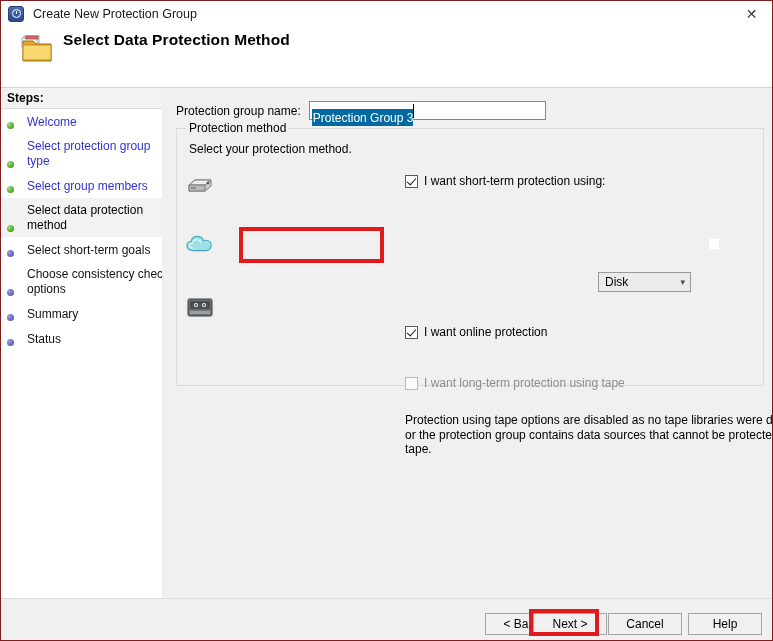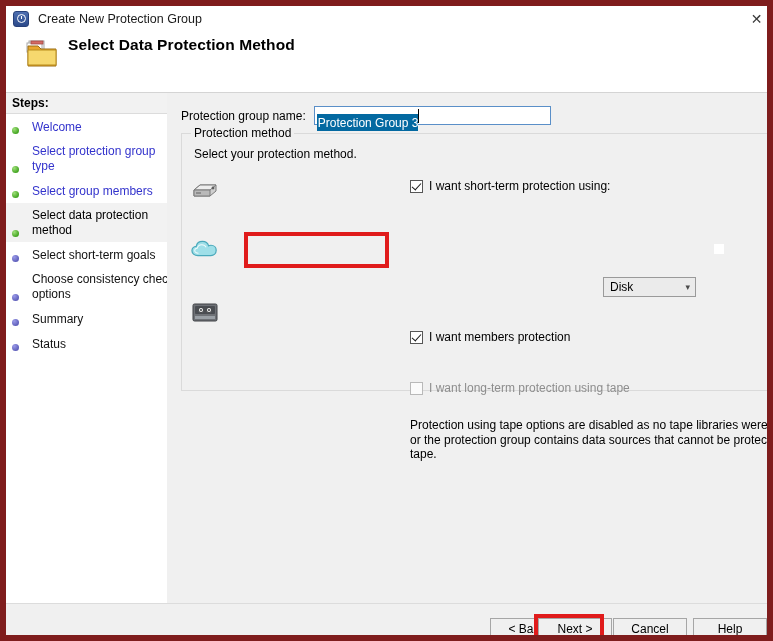--- a/index.html
+++ b/index.html
@@ -13,21 +13,21 @@
     font-size: 12px;
     color: #000;
     background: #ffffff;
     overflow: hidden;
   }
   #window {
     position: relative;
     width: 773px;
     height: 641px;
     background: #f0f0f0;
-    border: 6px solid #7f1d1d;
+    border: 1px solid #7f1d1d;
     box-sizing: border-box;
     overflow: hidden;
   }
 
   
   #titlebar {
     position: absolute;
     left: 0; top: 0;
     width: 773px;
     height: 25px;
@@ -450,21 +450,21 @@
       <span>Disk</span>
       <span id="disk-combo-arrow">▾</span>
     </div>
 
     <svg class="method-icon" style="top:143px; height:26px;" viewBox="0 0 30 22">
       <path d="M7.5 18 C3.4 18 1 15.6 1 12.9 C1 10.4 3 8.3 5.6 8.1 C6.2 5 9 2.8 12.3 2.8 C15.4 2.8 18.1 4.8 18.9 7.6 C19.6 7.2 20.5 7 21.4 7 C24.6 7 27 9.4 27 12.4 C27 15.6 24.5 18 21.3 18 Z" fill="#9fdfe8" stroke="#4aa9bb" stroke-width="1.3"></path>
       <path d="M8 15.5 C5.5 15.5 4 14.2 4 12.7 C4 11.3 5.2 10.2 6.7 10.1 C7.2 8 9.2 6.4 11.6 6.4 C13.6 6.4 15.4 7.5 16.2 9.2" fill="none" stroke="#ffffff" stroke-width="1.1" opacity="0.85"></path>
     </svg>
     <div class="check-wrap" style="left:243px; top:237px;">
       <span class="checkbox checked"></span>
-      <span class="check-label">I want members protection</span>
+      <span class="check-label">I want online protection</span>
     </div>
 
     <svg class="method-icon" style="top:209px; height:22px;" viewBox="0 0 28 22">
       <rect x="2" y="2" width="24" height="17" rx="1.5" fill="#6e7176" stroke="#3e4145" stroke-width="1"></rect>
       <rect x="4" y="4" width="20" height="8" rx="1" fill="#4a4d52"></rect>
       <circle cx="10" cy="8" r="2.6" fill="#e6e6e6" stroke="#2e3134" stroke-width="0.8"></circle>
       <circle cx="18" cy="8" r="2.6" fill="#e6e6e6" stroke="#2e3134" stroke-width="0.8"></circle>
       <circle cx="10" cy="8" r="0.9" fill="#2e3134"></circle>
       <circle cx="18" cy="8" r="0.9" fill="#2e3134"></circle>
       <rect x="4" y="14" width="20" height="3" fill="#9aa0a6"></rect>

